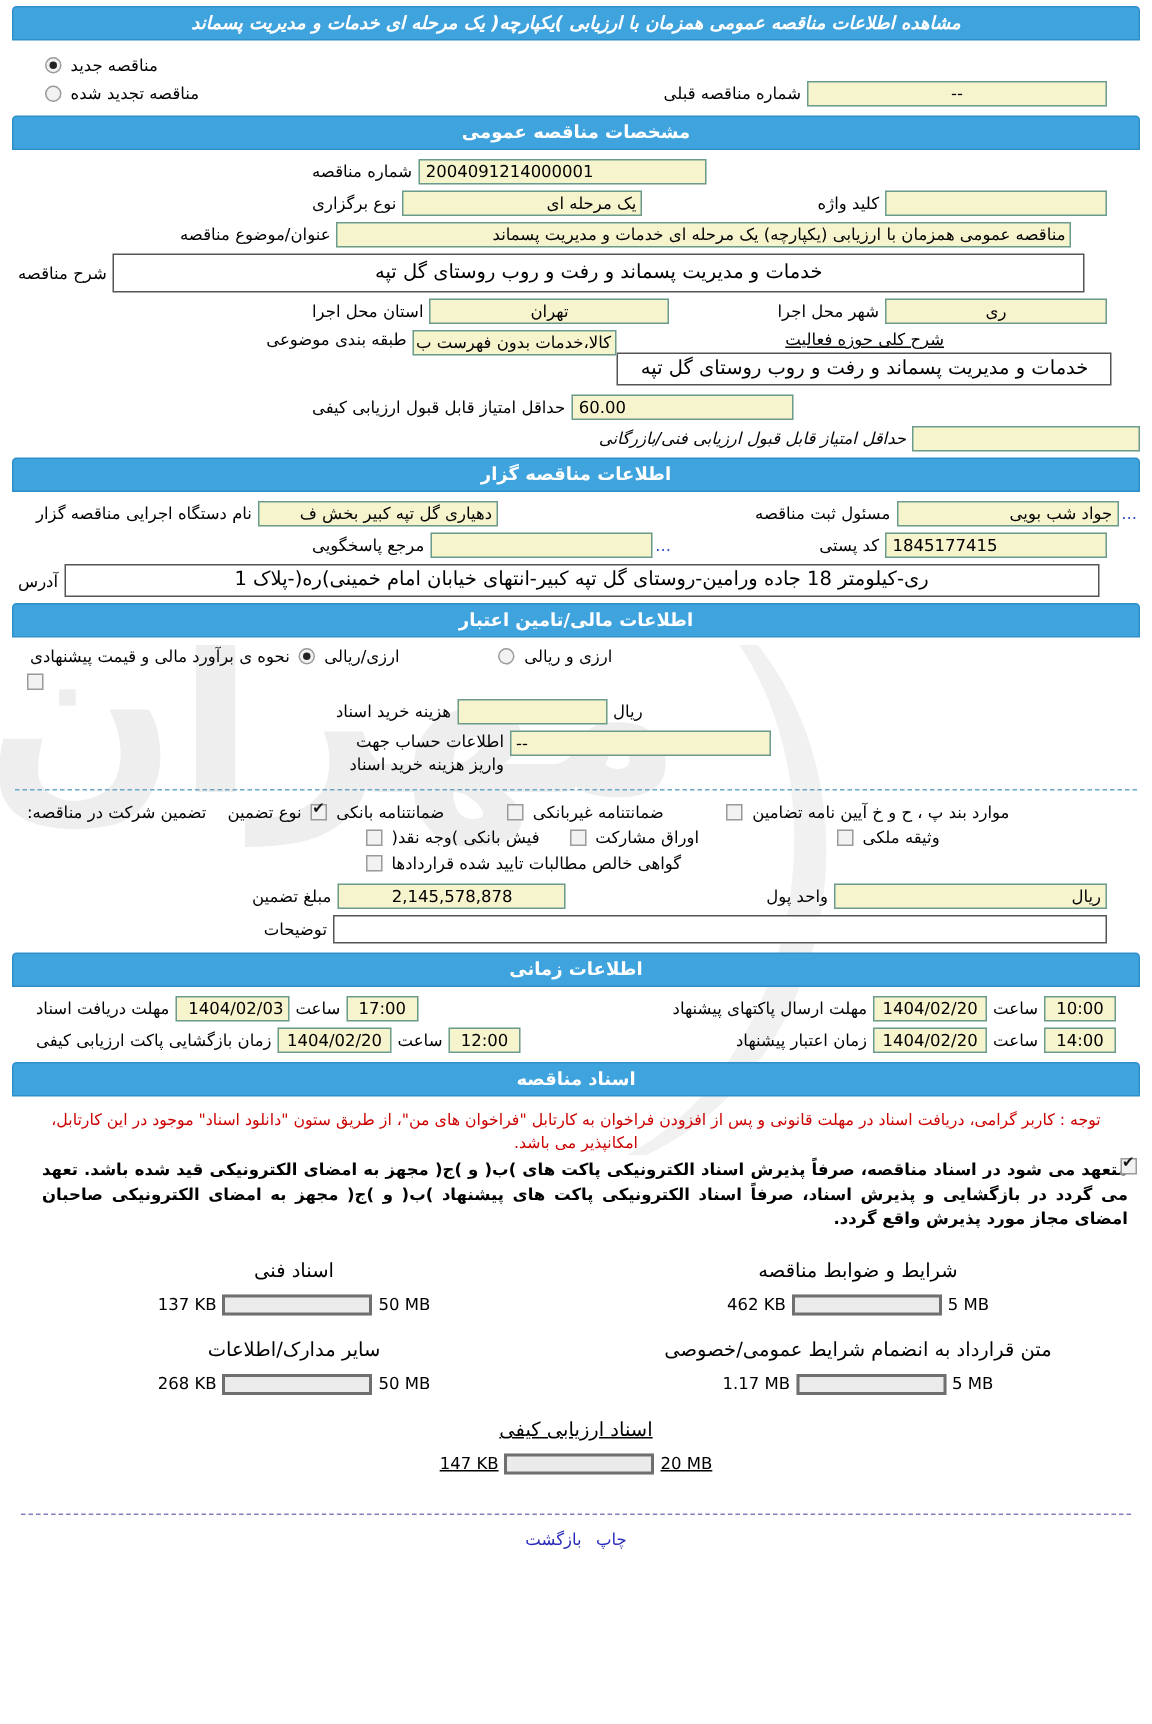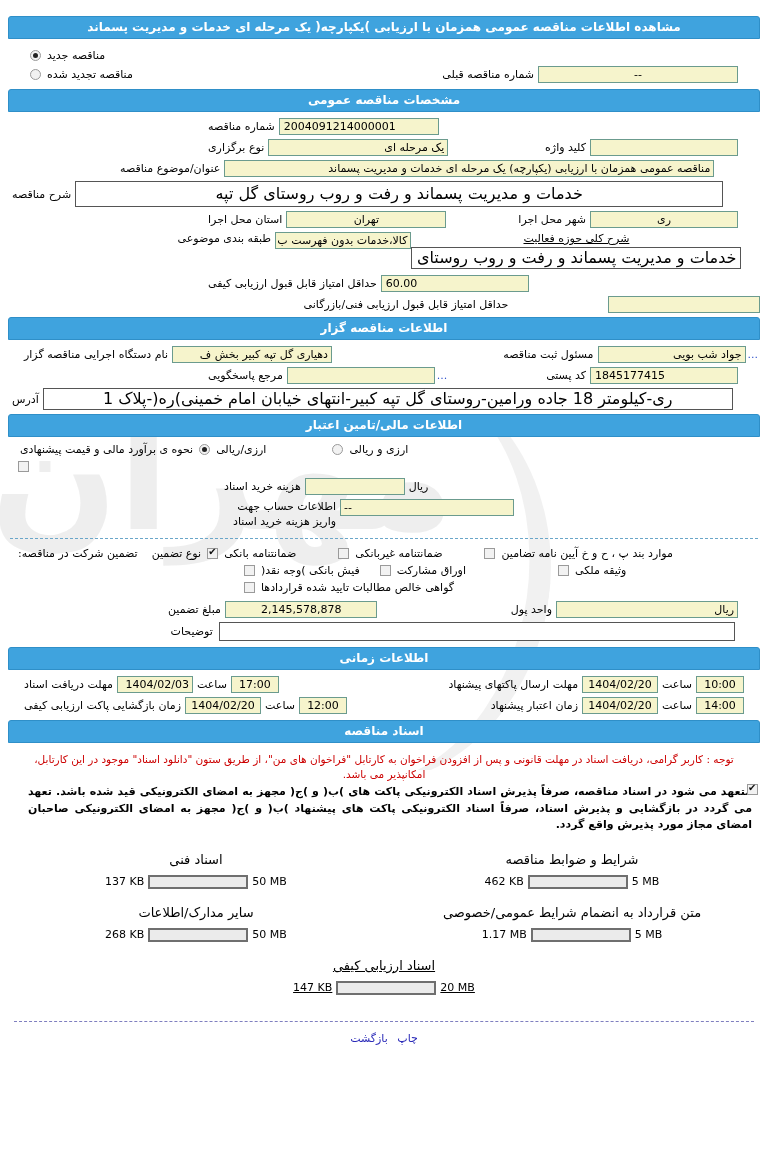--- a/index.html
+++ b/index.html
@@ -57,21 +57,21 @@
     color: #ffffff;
     font-weight: bold;
     font-size: 12px;
     text-align: center;
     padding: 3px 0 4px 0;
     border: 1px solid #2f8fc8;
     border-radius: 3px 3px 0 0;
     margin: 0 0 6px 0;
     letter-spacing: 0;
   }
-  .secbar.first { margin-top: 16px; }
+  .secbar.first { margin-top: 4px; font-style: italic; }
 
   .row { display: flex; align-items: center; margin-bottom: 4px; }
   .lbl { font-size: 11px; color: #000; white-space: nowrap; padding: 0 4px; }
 
   
   .fld {
     background: #f6f4cc;
     border: 1px solid #6b9b8e;
     height: 17px;
     line-height: 15px;
@@ -82,21 +82,21 @@
     white-space: nowrap;
     color: #000;
   }
   .fld.center { text-align: center; }
   .fld.num { text-align: left; direction: ltr; padding-left: 4px; }
   .boxw {
     background: #ffffff;
     border: 1px solid #555;
     height: 19px;
     line-height: 17px;
-    font-size: 16px;
+    font-size: 13px;
     padding: 0 4px;
     text-align: right;
     overflow: hidden;
     white-space: nowrap;
   }
   .boxw.tall { height: 26px; line-height: 24px; }
 
   .dots { color: #3355cc; font-size: 11px; padding: 0 2px; cursor: pointer; }
 
   
@@ -213,31 +213,31 @@
       <span class="lbl">مناقصه تجدید شده</span>
       <span class="rad"></span>
       <span style="width:20px;"></span>
     </div>
   </div>
 
   <div class="secbar">مشخصات مناقصه عمومی</div>
 
   <div>
     <div class="row" style="justify-content:flex-end;">
-      <div class="fld num" style="width:160px;">2004091214000001</div>
+      <div class="fld num" style="width:192px;">2004091214000001</div>
       <span class="lbl">شماره مناقصه</span>
       <span style="width:196px;"></span>
     </div>
 
     <div class="row" style="justify-content:flex-end;">
       <div style="width:22px;"></div>
       <div class="fld" style="width:148px;"></div>
       <span class="lbl">کلید واژه</span>
       <div style="flex:1 1 auto;"></div>
-      <div class="fld" style="width:180px;">یک مرحله ای</div>
+      <div class="fld" style="width:160px;">یک مرحله ای</div>
       <span class="lbl">نوع برگزاری</span>
       <span style="width:196px;"></span>
     </div>
 
     <div class="row" style="justify-content:flex-end;">
       <div class="fld" style="width:490px;">مناقصه عمومی همزمان با ارزیابی (یکپارچه) یک مرحله ای خدمات و مدیریت پسماند</div>
       <span class="lbl">عنوان/موضوع مناقصه</span>
       <span style="width:108px;"></span>
     </div>
 
@@ -267,21 +267,21 @@
       <span class="lbl">طبقه بندی موضوعی</span>
       <span style="width:196px;"></span>
     </div>
 
     <div class="row" style="justify-content:flex-end; margin-top:6px;">
       <div class="fld num" style="width:148px;">60.00</div>
       <span class="lbl">حداقل امتیاز قابل قبول ارزیابی کیفی</span>
       <span style="width:196px;"></span>
     </div>
 
-    <div class="row" style="justify-content:space-between;">
+    <div class="row" style="justify-content:flex-start;font-style:italic;">
       <div class="fld" style="width:152px;"></div>
       <span class="lbl">حداقل امتیاز قابل قبول ارزیابی فنی/بازرگانی</span>
       <span style="width:196px;"></span>
     </div>
   </div>
 
   <div class="secbar">اطلاعات مناقصه گزار</div>
 
   <div>
     <div class="row" style="justify-content:flex-end;">
@@ -389,21 +389,21 @@
     <div class="row" style="justify-content:flex-end; margin-top:7px;">
       <div style="width:22px;"></div>
       <div class="fld" style="width:182px;">ریال</div>
       <span class="lbl">واحد پول</span>
       <div style="flex:1 1 auto;"></div>
       <div class="fld num" style="width:152px; text-align:center;">2,145,578,878</div>
       <span class="lbl">مبلغ تضمین</span>
       <span style="width:156px;"></span>
     </div>
 
-    <div class="row" style="justify-content:space-between;">
+    <div class="row" style="justify-content:flex-start;">
       <div style="width:22px;"></div>
       <div class="boxw" style="width:516px;"></div>
       <span class="lbl">توضیحات</span>
       <span style="width:156px;"></span>
     </div>
   </div>
 
   <div class="secbar" style="margin-top:6px;">اطلاعات زمانی</div>
 
   <div>

